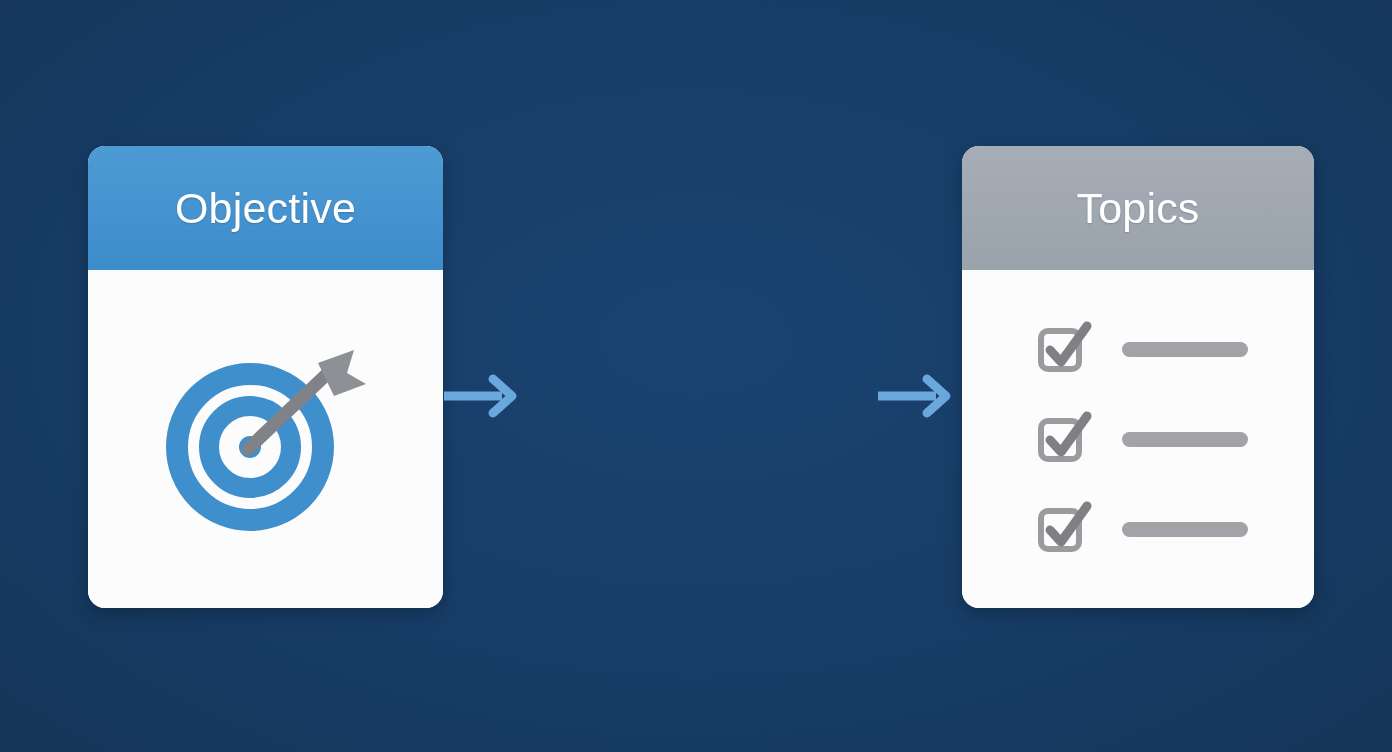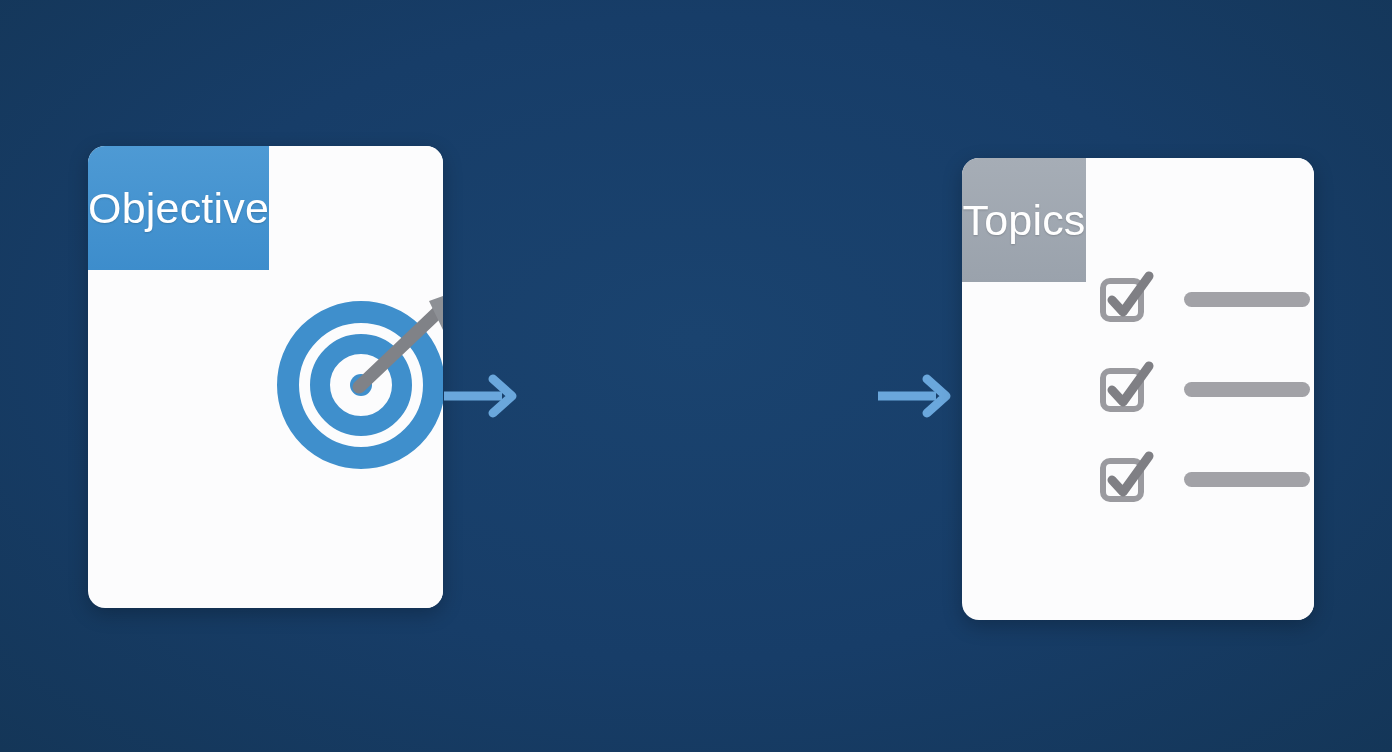--- a/index.html
+++ b/index.html
@@ -34,25 +34,25 @@
   .card {
     position: absolute;
     top: 0;
     width: 355px;
     height: 462px;
     border-radius: 17px;
     overflow: hidden;
     background: #fcfcfd;
     box-shadow: 0 6px 20px rgba(0,0,0,0.24);
     display: flex;
-    flex-direction: row;
+    flex-direction: column;
   }
   #card-1 { left: 88px; }
   #card-2 { left: 531px; }
-  #card-3 { left: 962px; width: 352px; margin-top: 12px; }
+  #card-3 { left: 962px; width: 352px; }
 
   .card-header {
     height: 124px;
     flex: 0 0 124px;
     display: flex;
     align-items: center;
     justify-content: center;
   }
   .card-title {
     color: #ffffff;

